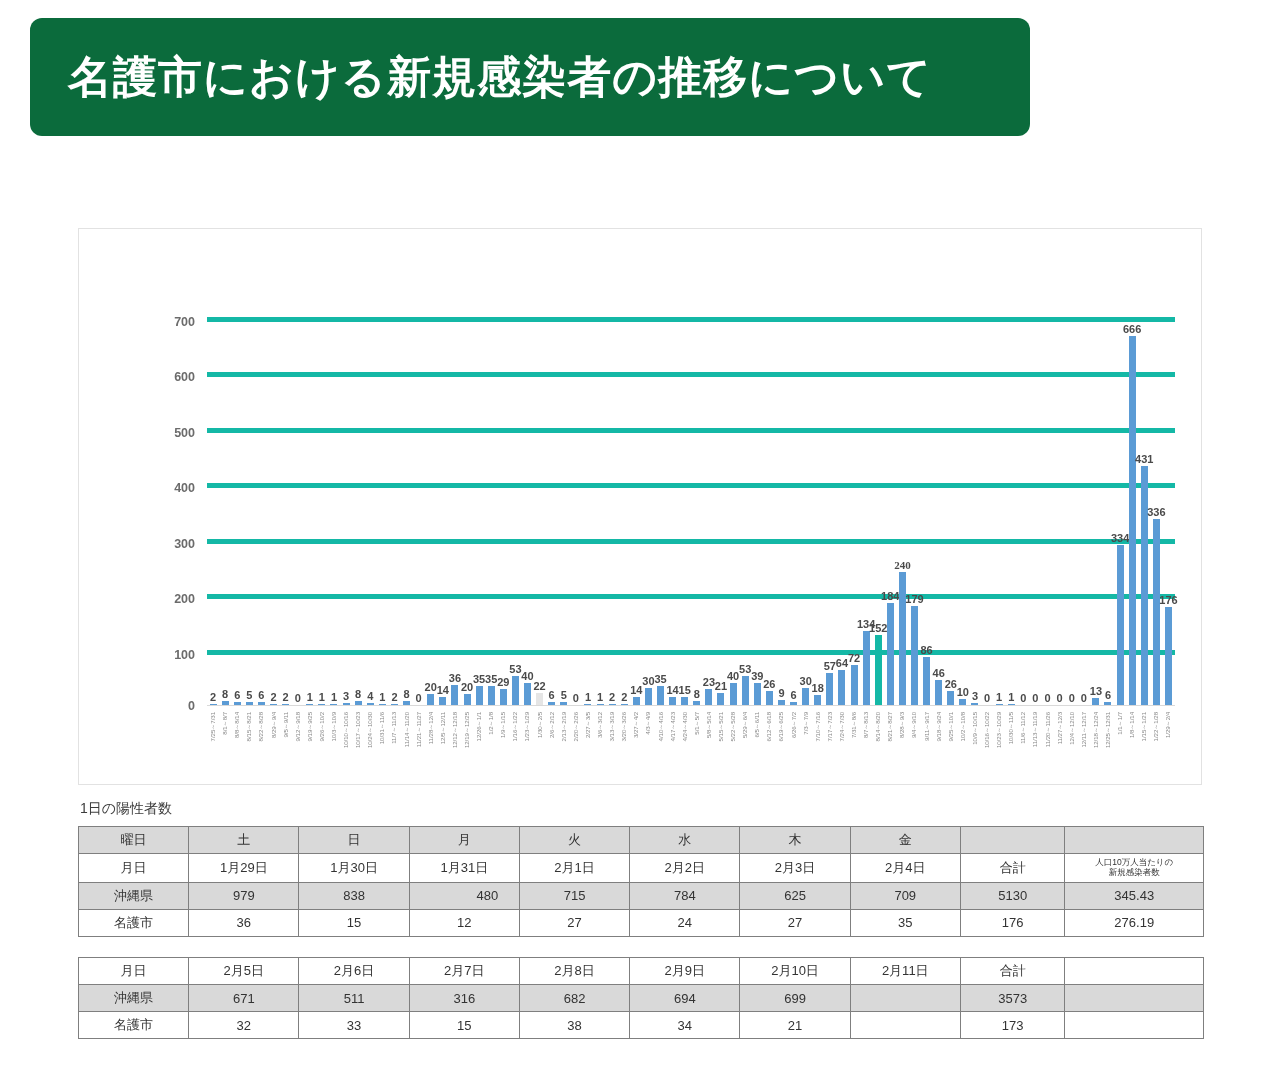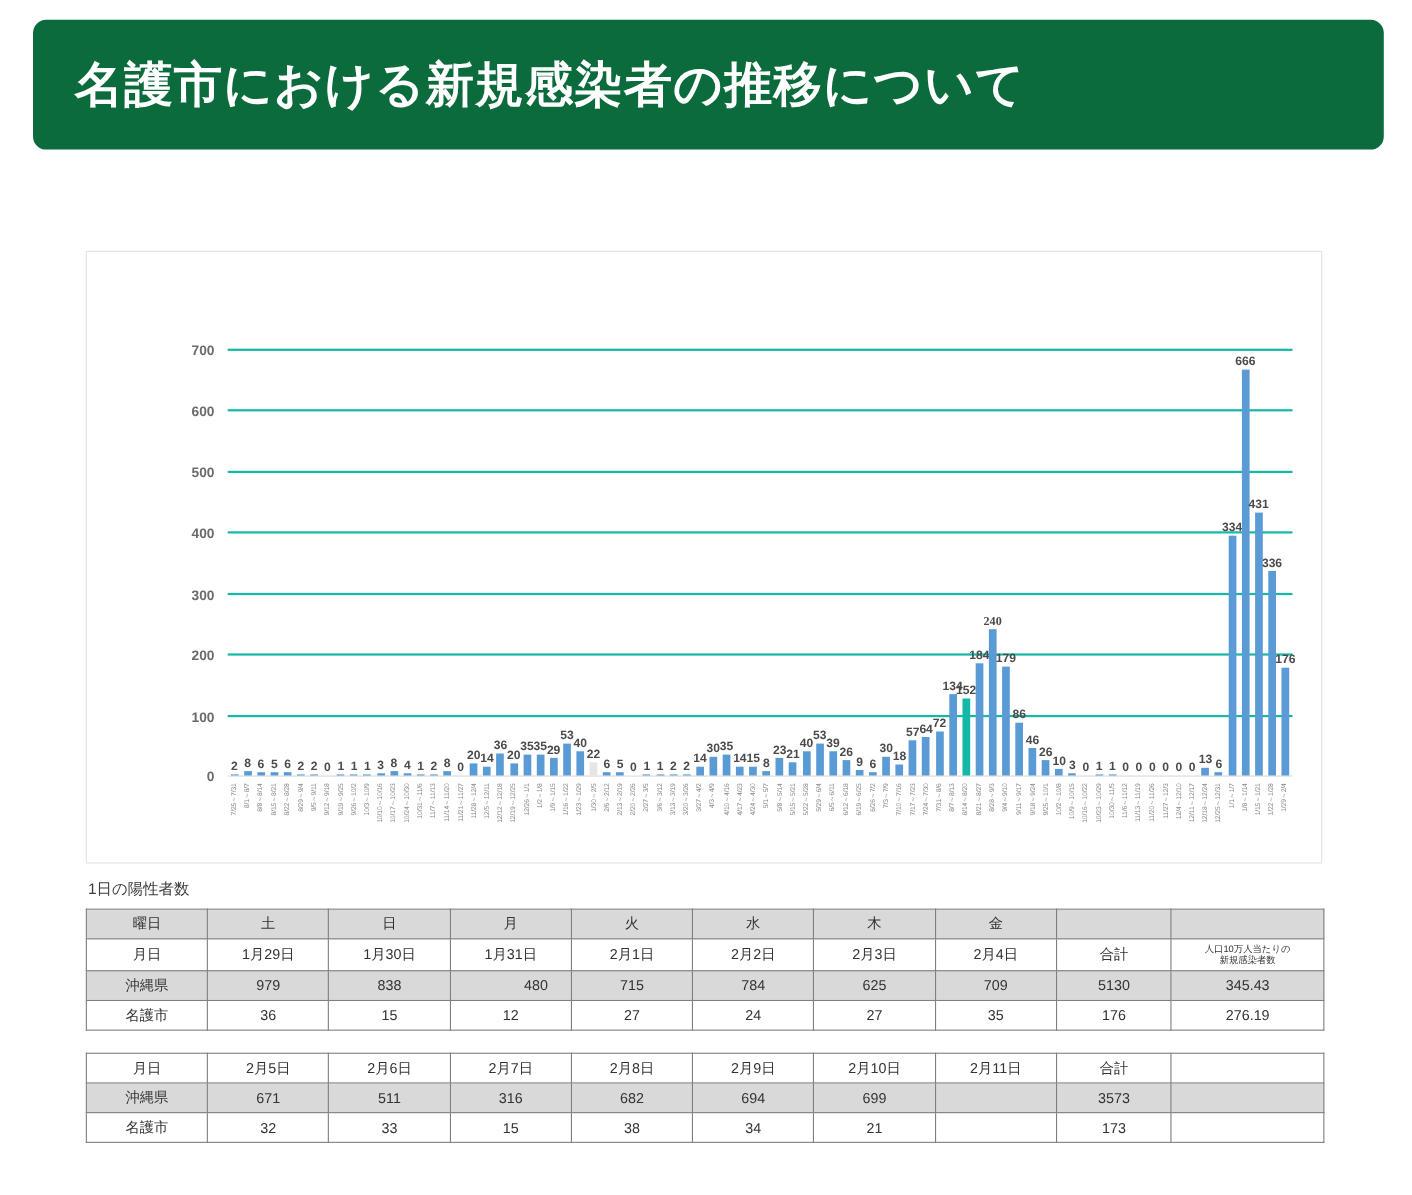--- a/index.html
+++ b/index.html
@@ -9,21 +9,21 @@
     background: #ffffff;
     font-family: "Liberation Sans", "DejaVu Sans", sans-serif;
     overflow: hidden;
   }
   #page { position: relative; width: 1284px; height: 1086px; background: #ffffff; }
 
   
   .banner {
     position: absolute;
     left: 30px; top: 18px;
-    width: 1228px; height: 118px;
+    width: 1000px; height: 118px;
     background: #0b6b3c;
     border-radius: 12px;
     display: flex; align-items: center;
   }
   .banner-title {
     color: #ffffff;
     font-size: 44px;
     font-weight: bold;
     letter-spacing: 1px;
     margin-left: 38px;
@@ -50,21 +50,21 @@
   
   .plot {
     position: absolute;
     left: 128px;
     top: 88px;
     width: 968px;
     height: 388px;
   }
   .gridline {
     position: absolute; left: 0; width: 100%;
-    border-top: 2px solid #14b8a6;
+    border-top: 5px solid #14b8a6;
   }
   .gridline.zero { border-top: 1px solid #d9d9d9; }
   .ylabel {
     position: absolute;
     right: 100%;
     margin-right: 12px;
     transform: translateY(-50%);
     font-size: 12.5px;
     color: #6b6b6b;
     font-weight: bold;
@@ -625,21 +625,21 @@
             </div>
             <span class="xlabel">12/18～12/24</span>
           </div>
           <div class="bar-slot">
             <div class="bar" style="height: 3.32571px; background: rgb(91, 155, 213);">
               <span class="bar-value">6</span>
             </div>
             <span class="xlabel">12/25～12/31</span>
           </div>
           <div class="bar-slot">
-            <div class="bar" style="height: 218px; background: rgb(91, 155, 213);">
+            <div class="bar" style="height: 160px; background: rgb(91, 155, 213);">
               <span class="bar-value">334</span>
             </div>
             <span class="xlabel">1/1～1/7</span>
           </div>
           <div class="bar-slot">
             <div class="bar" style="height: 369.154px; background: rgb(91, 155, 213);">
               <span class="bar-value">666</span>
             </div>
             <span class="xlabel">1/8～1/14</span>
           </div>

